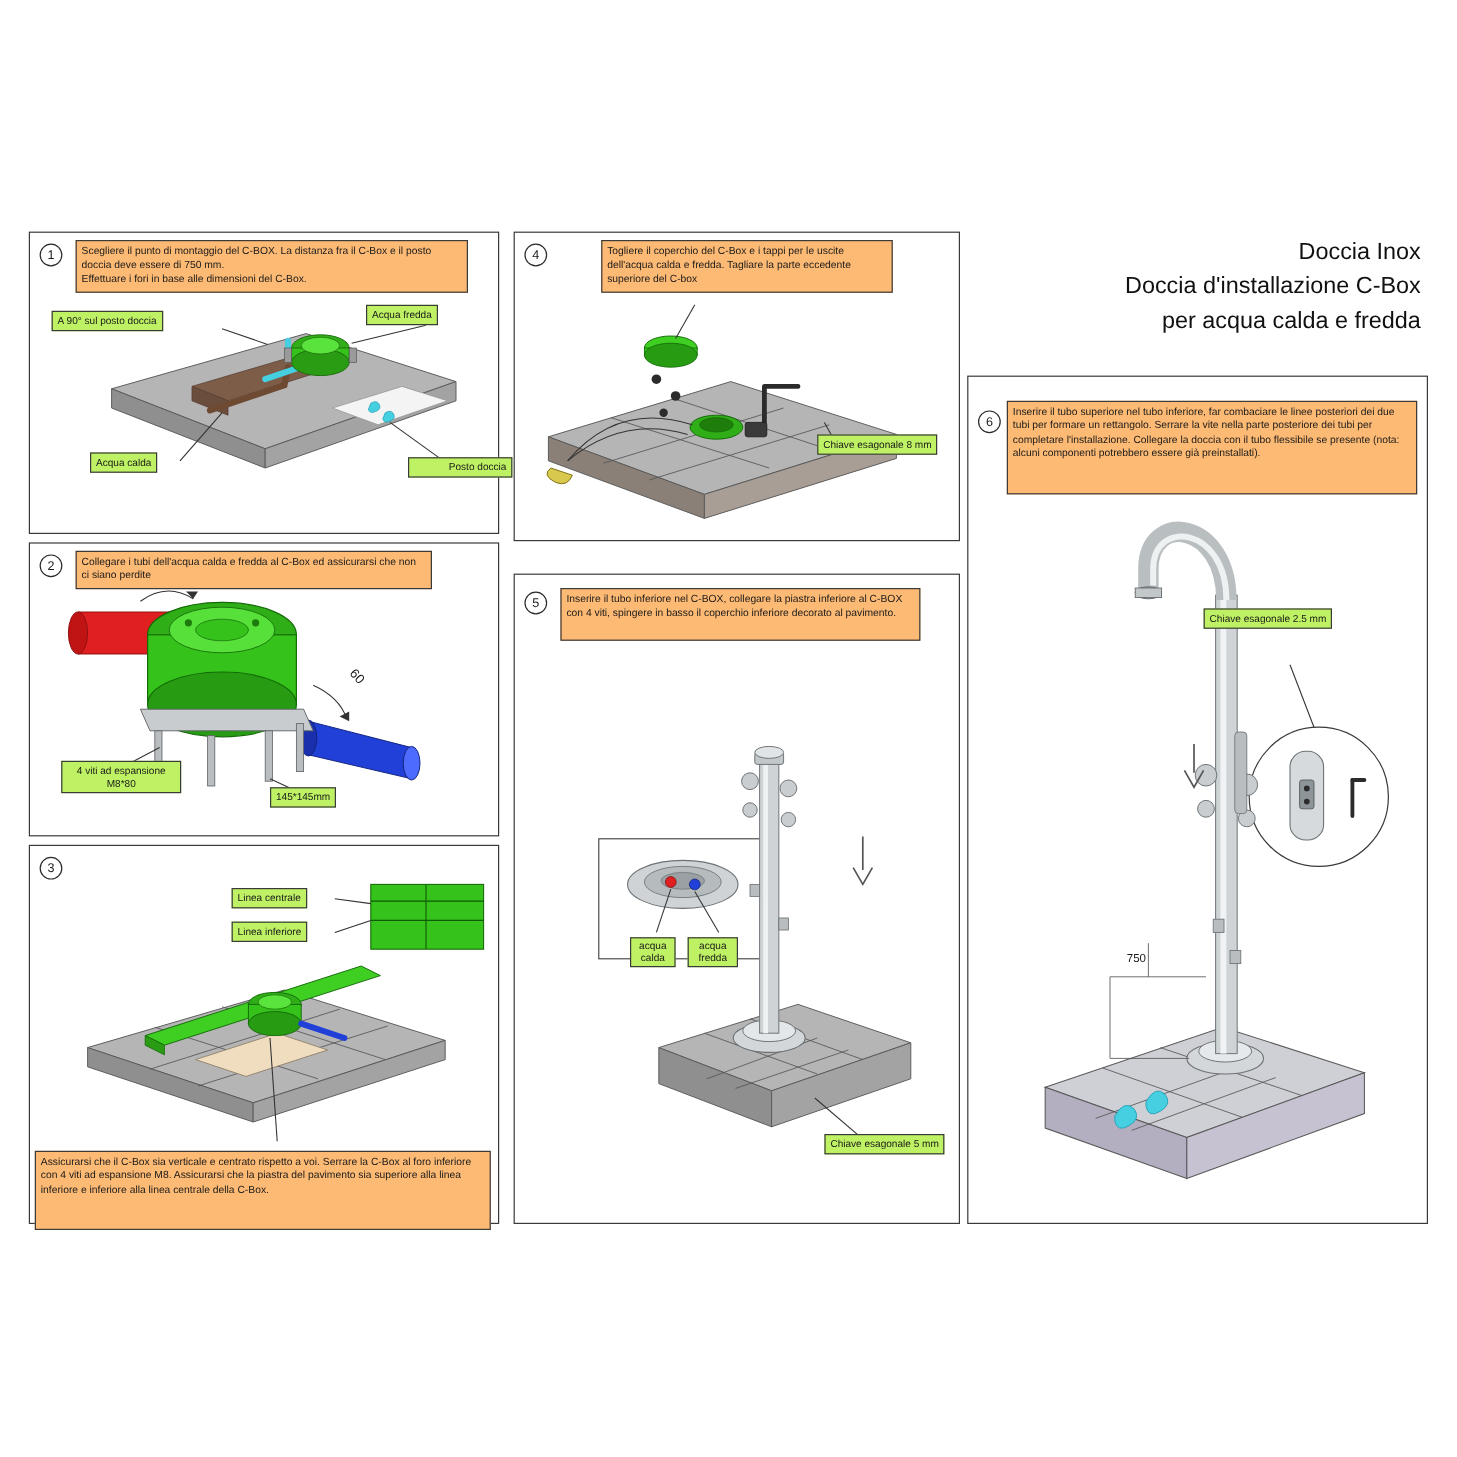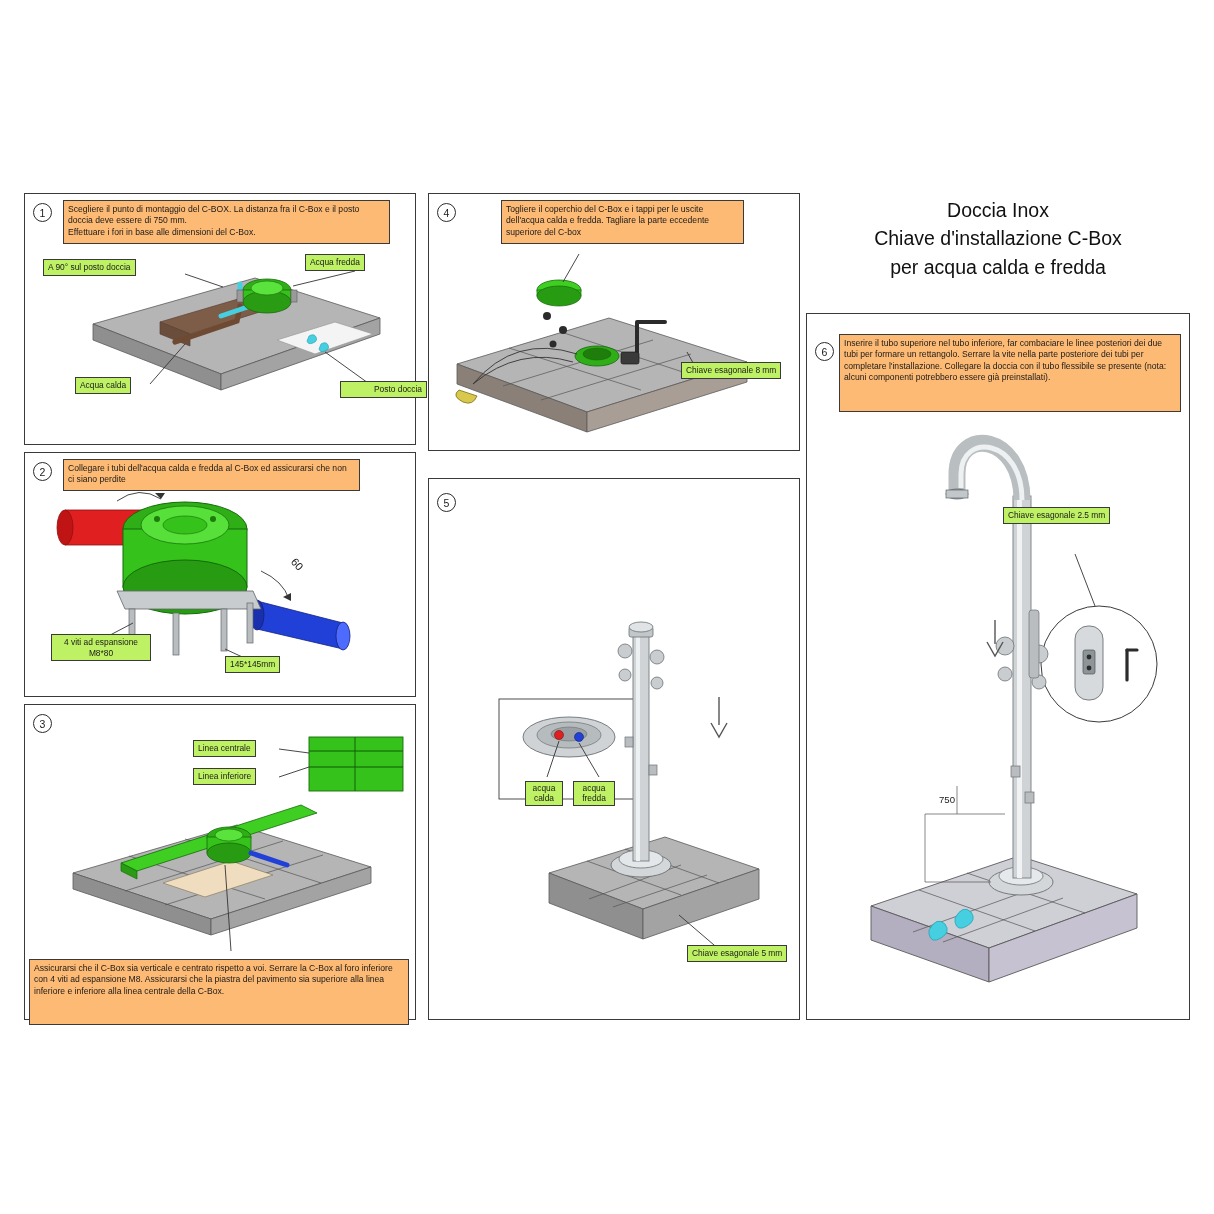--- a/index.html
+++ b/index.html
@@ -58,21 +58,21 @@
     white-space: nowrap;
   }
   .label.wrap { white-space: normal; }
   .plain {
     position: absolute;
     font-size: 8.6px;
     line-height: 1.3;
   }
   .title {
     position: absolute;
-    text-align: center;
+    text-align: right;
     font-size: 19.5px;
     line-height: 1.45;
     color: #111;
   }
   svg { position: absolute; left: 0; top: 0; overflow: visible; }
   .ln { stroke: #333; stroke-width: 0.9; fill: none; }
   .lnthin { stroke: #555; stroke-width: 0.7; fill: none; }
 </style>
 </head>
 <body>
@@ -247,20 +247,21 @@
       <path class="ln" d="M258,158 L268,176"></path>
     </svg>
 
     <div class="label" style="left:252px; top:168px;">Chiave esagonale 8 mm</div>
   </div>
 
   <div class="panel" style="left:428px; top:478px; width:372px; height:542px;">
 
     <div class="stepnum" style="left:8px; top:14px;">5</div>
 
+    <div class="callbox" style="left:38px; top:11px; width:300px; height:44px;">Inserire il tubo inferiore nel C-BOX, collegare la piastra inferiore al C-BOX con 4 viti, spingere in basso il coperchio inferiore decorato al pavimento.</div>
 
     <svg width="372" height="542">
 
       <rect x="70" y="220" width="138" height="100" fill="#ffffff" stroke="#3a3a3a" stroke-width="0.9"></rect>
       <ellipse cx="140" cy="258" rx="46" ry="20" fill="#cfd3d6" stroke="#6b7174" stroke-width="0.9"></ellipse>
       <ellipse cx="140" cy="256" rx="32" ry="13" fill="#b6bbbe" stroke="#6b7174" stroke-width="0.7"></ellipse>
       <ellipse cx="140" cy="255" rx="18" ry="7" fill="#9aa0a3" stroke="#6b7174" stroke-width="0.6"></ellipse>
       <circle cx="130" cy="256" r="4.5" fill="#e02020" stroke="#7a0f0f" stroke-width="0.6"></circle>
       <circle cx="150" cy="258" r="4.5" fill="#2040d8" stroke="#111f6e" stroke-width="0.6"></circle>
       <path class="ln" d="M130,262 L118,298"></path>
@@ -291,21 +292,21 @@
       <path class="ln" d="M292,472 L250,436"></path>
     </svg>
 
     <div class="label" style="left:96px; top:302px; width:38px; text-align:center; white-space:normal; line-height:1.15;">acqua calda</div>
     <div class="label" style="left:144px; top:302px; width:42px; text-align:center; white-space:normal; line-height:1.15;">acqua fredda</div>
     <div class="label" style="left:258px; top:466px;">Chiave esagonale 5 mm</div>
   </div>
 
   <div class="title" style="left:812px; top:196px; width:372px;">
     <div>Doccia Inox</div>
-    <div>Chiave d'installazione C-Box</div>
+    <div>Doccia d'installazione C-Box</div>
     <div>per acqua calda e fredda</div>
   </div>
 
   <div class="panel" style="left:806px; top:313px; width:384px; height:707px;">
 
     <div class="stepnum" style="left:8px; top:28px;">6</div>
 
     <div class="callbox" style="left:32px; top:20px; width:342px; height:78px;">Inserire il tubo superiore nel tubo inferiore, far combaciare le linee posteriori dei due tubi per formare un rettangolo. Serrare la vite nella parte posteriore dei tubi per completare l'installazione. Collegare la doccia con il tubo flessibile se presente (nota: alcuni componenti potrebbero essere già preinstallati).</div>
 
     <svg width="384" height="707">

